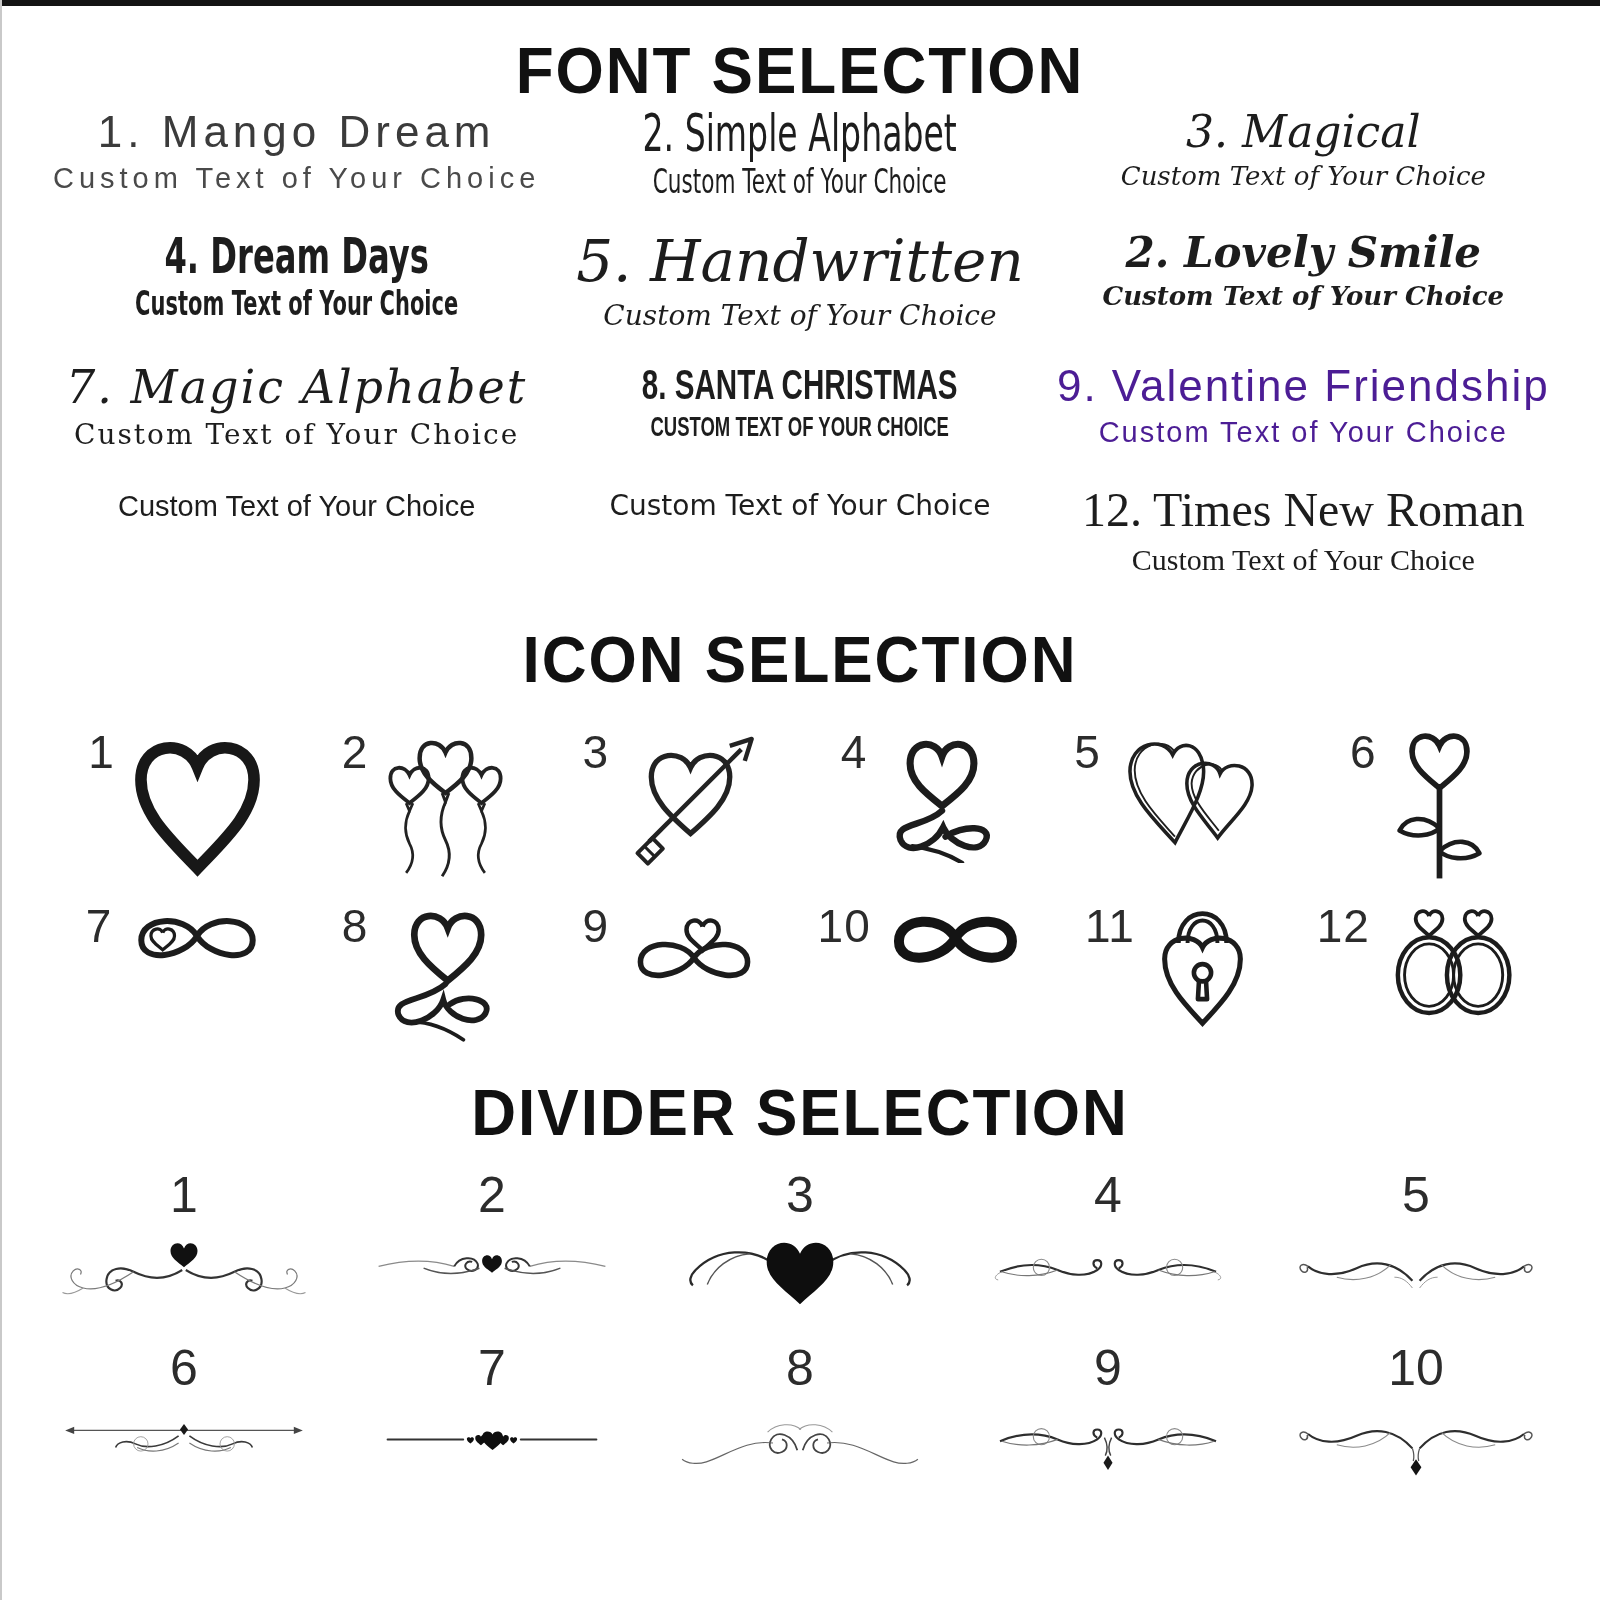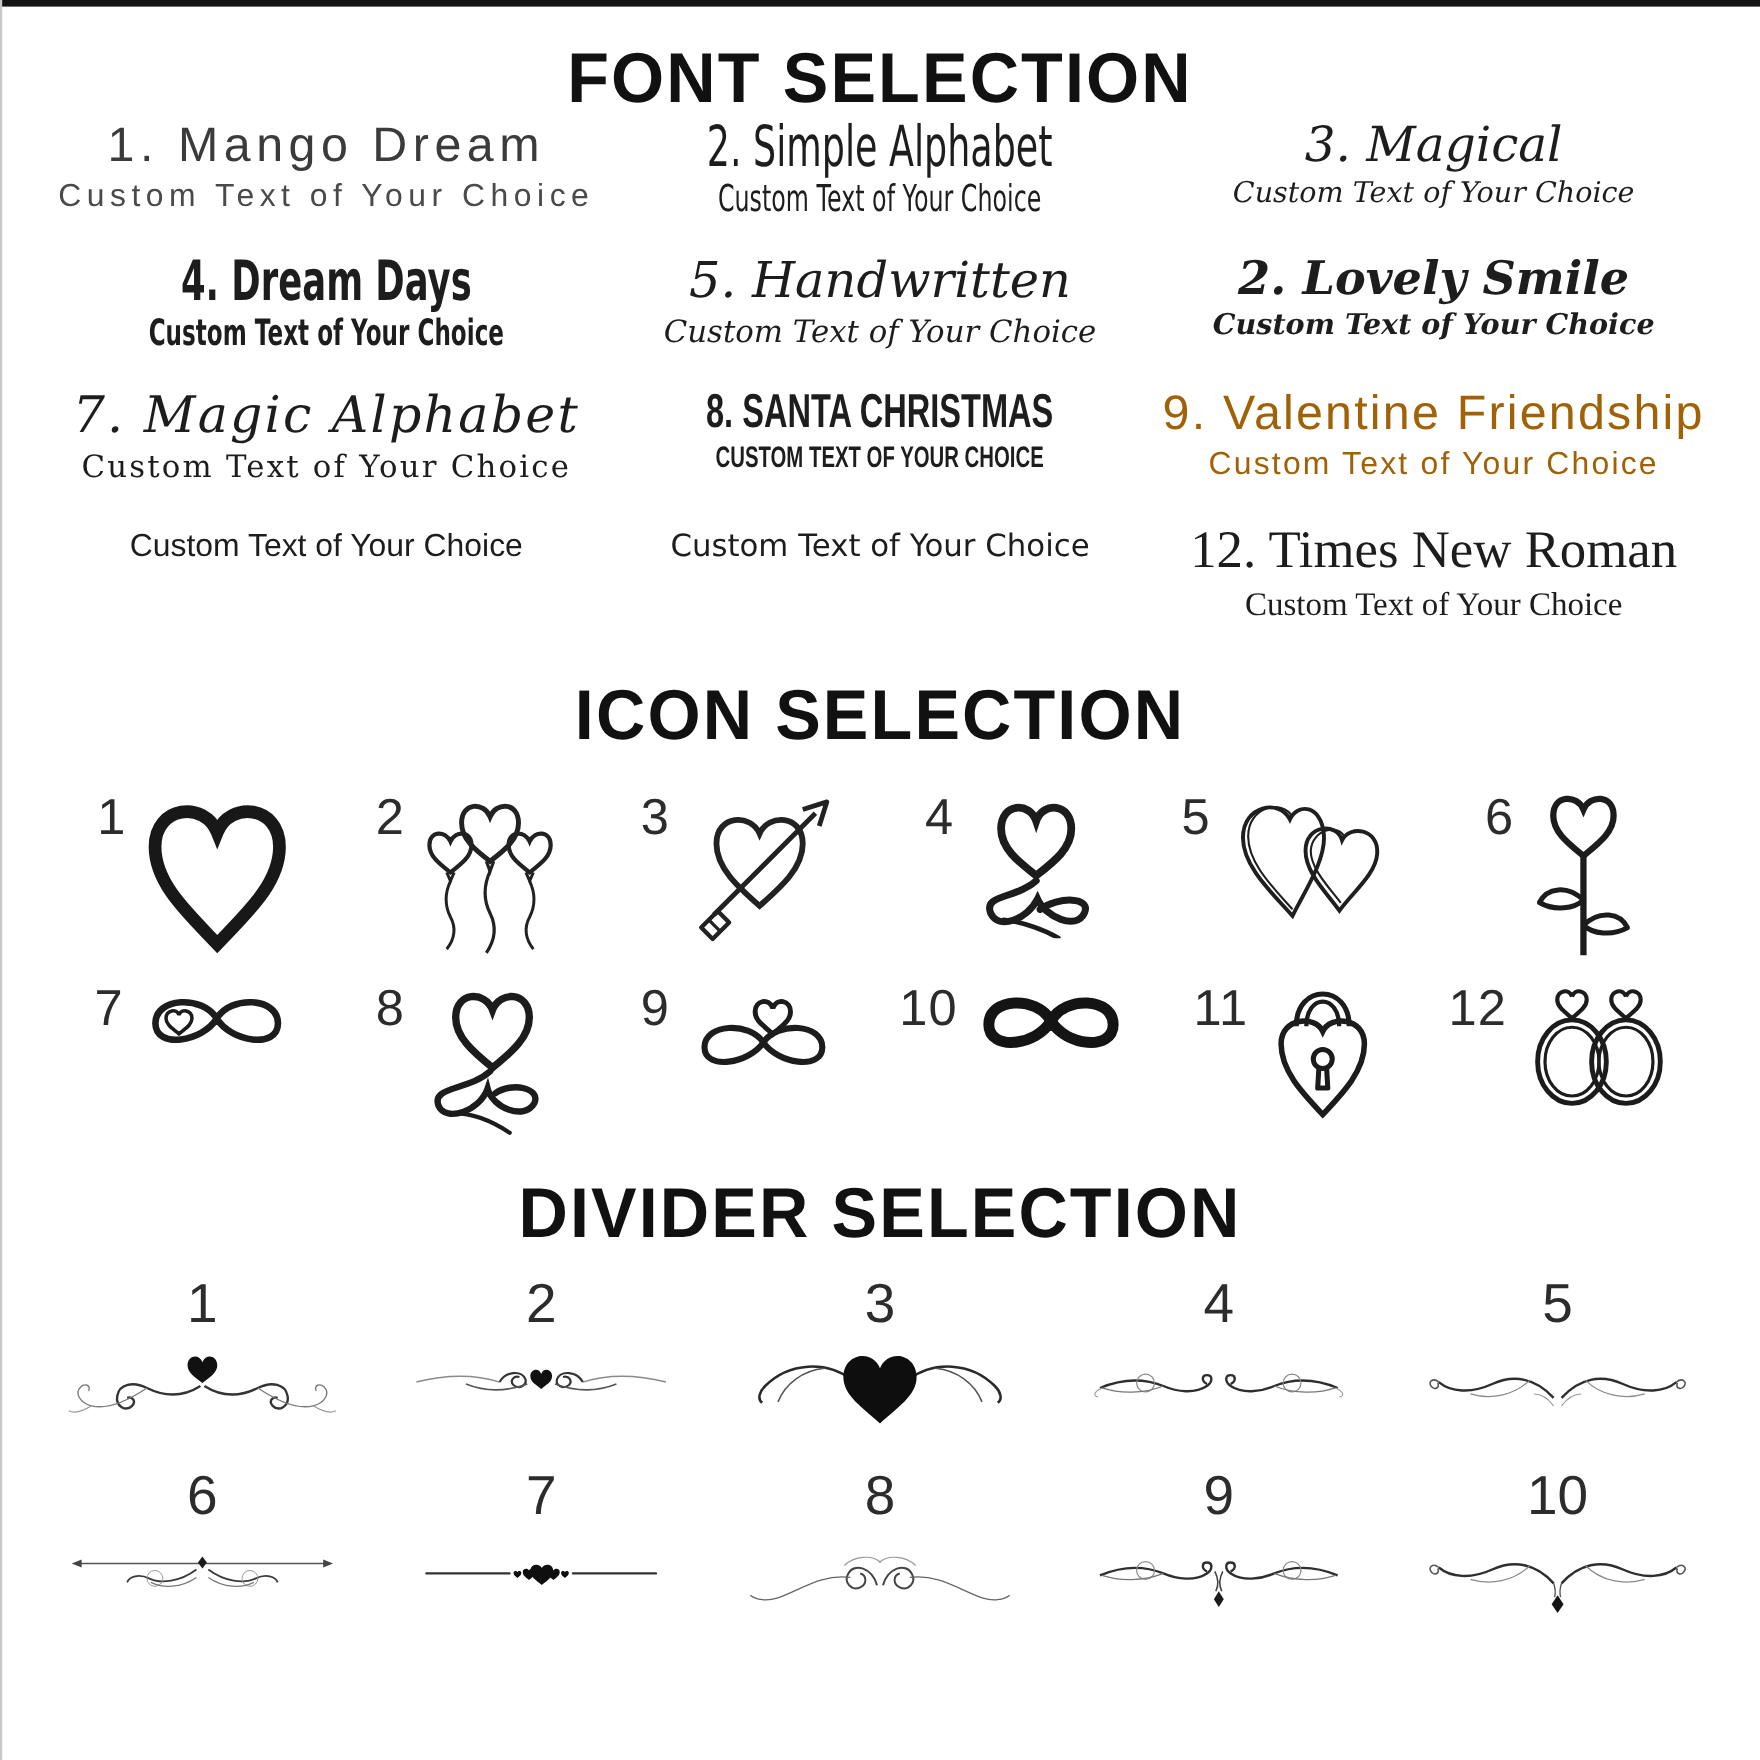--- a/index.html
+++ b/index.html
@@ -35,32 +35,32 @@
   .ff2 {font-family:"DejaVu Sans",sans-serif;transform:scale(.72,1.12);transform-origin:center;}
   .ff2.fname{font-size:46px;} .ff2.fsample{font-size:30px;}
 
   .ff3 {font-family:"DejaVu Serif",serif;font-style:italic;}
   .ff3.fname{font-size:44px;} .ff3.fsample{font-size:26px;}
 
   .ff4 {font-family:"DejaVu Sans",sans-serif;font-weight:700;transform:scale(.7,1.1);transform-origin:center;}
   .ff4.fname{font-size:46px;} .ff4.fsample{font-size:30px;}
 
   .ff5 {font-family:"DejaVu Serif",serif;font-style:italic;}
-  .ff5.fname{font-size:45px;} .ff5.fsample{font-size:28px;}
+  .ff5.fname{font-size:58px;} .ff5.fsample{font-size:28px;}
 
   .ff6 {font-family:"DejaVu Serif",serif;font-style:italic;font-weight:600;}
   .ff6.fname{font-size:42px;} .ff6.fsample{font-size:26px;}
 
   .ff7 {font-family:"DejaVu Serif",serif;letter-spacing:2px;}
   .ff7.fname{font-size:46px;font-style:italic;} .ff7.fsample{font-size:28px;}
 
   .ff8 {font-family:"Liberation Sans",sans-serif;font-weight:700;transform:scale(.74,1.08);transform-origin:center;}
   .ff8.fname{font-size:40px;} .ff8.fsample{font-size:25px;}
 
-  .ff9 {font-family:"Liberation Sans",sans-serif;letter-spacing:2px;color:#a16207;}
+  .ff9 {font-family:"Liberation Sans",sans-serif;letter-spacing:2px;color:#4c1d95;}
   .ff9.fname{font-size:44px;} .ff9.fsample{font-size:29px;}
 
   .ff10{font-family:"Liberation Sans",sans-serif;}
   .ff10.fname{font-size:44px;} .ff10.fsample{font-size:29px;}
 
   .ff11{font-family:"DejaVu Sans",sans-serif;}
   .ff11.fname{font-size:43px;} .ff11.fsample{font-size:28px;}
 
   .ff12{font-family:"Liberation Serif",serif;}
   .ff12.fname{font-size:48px;} .ff12.fsample{font-size:30px;}

